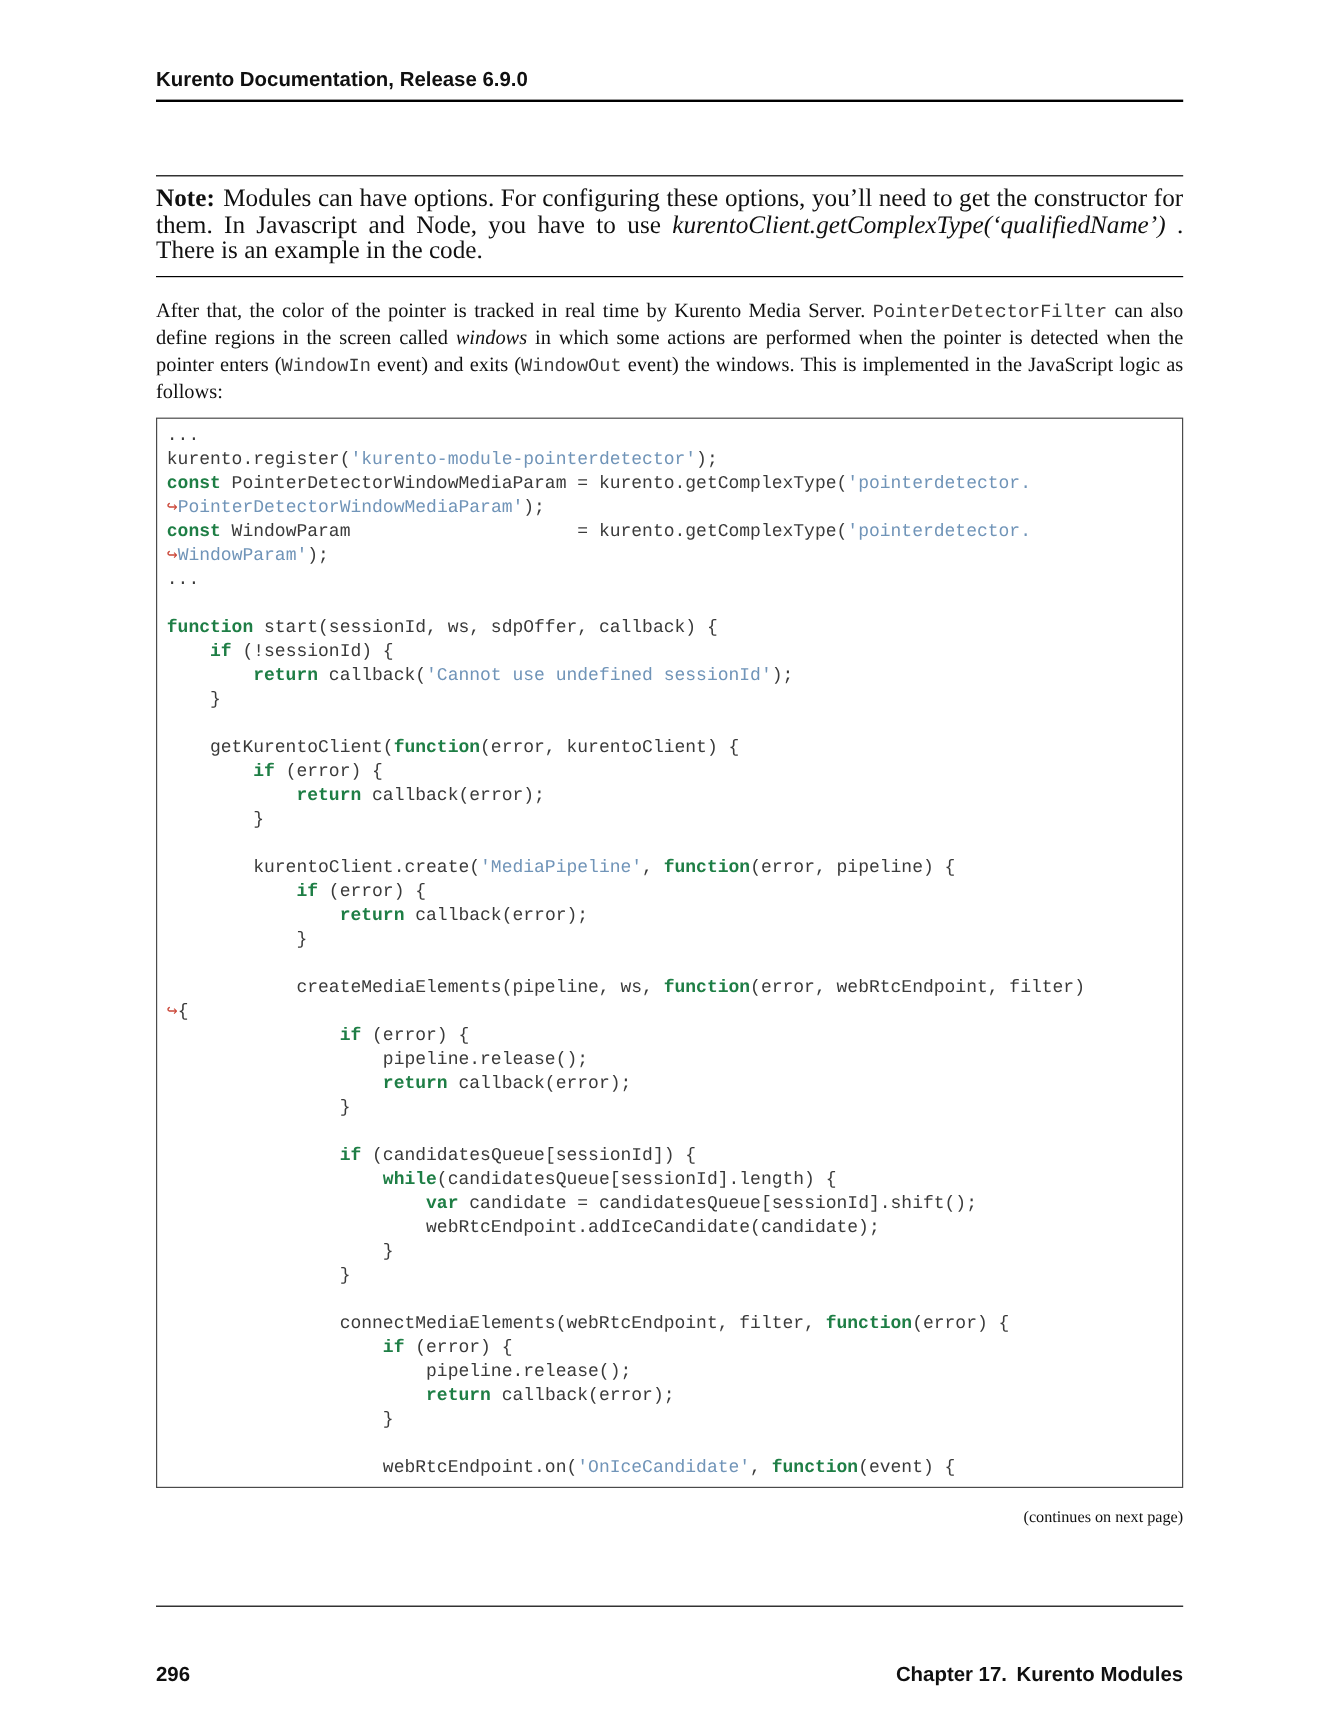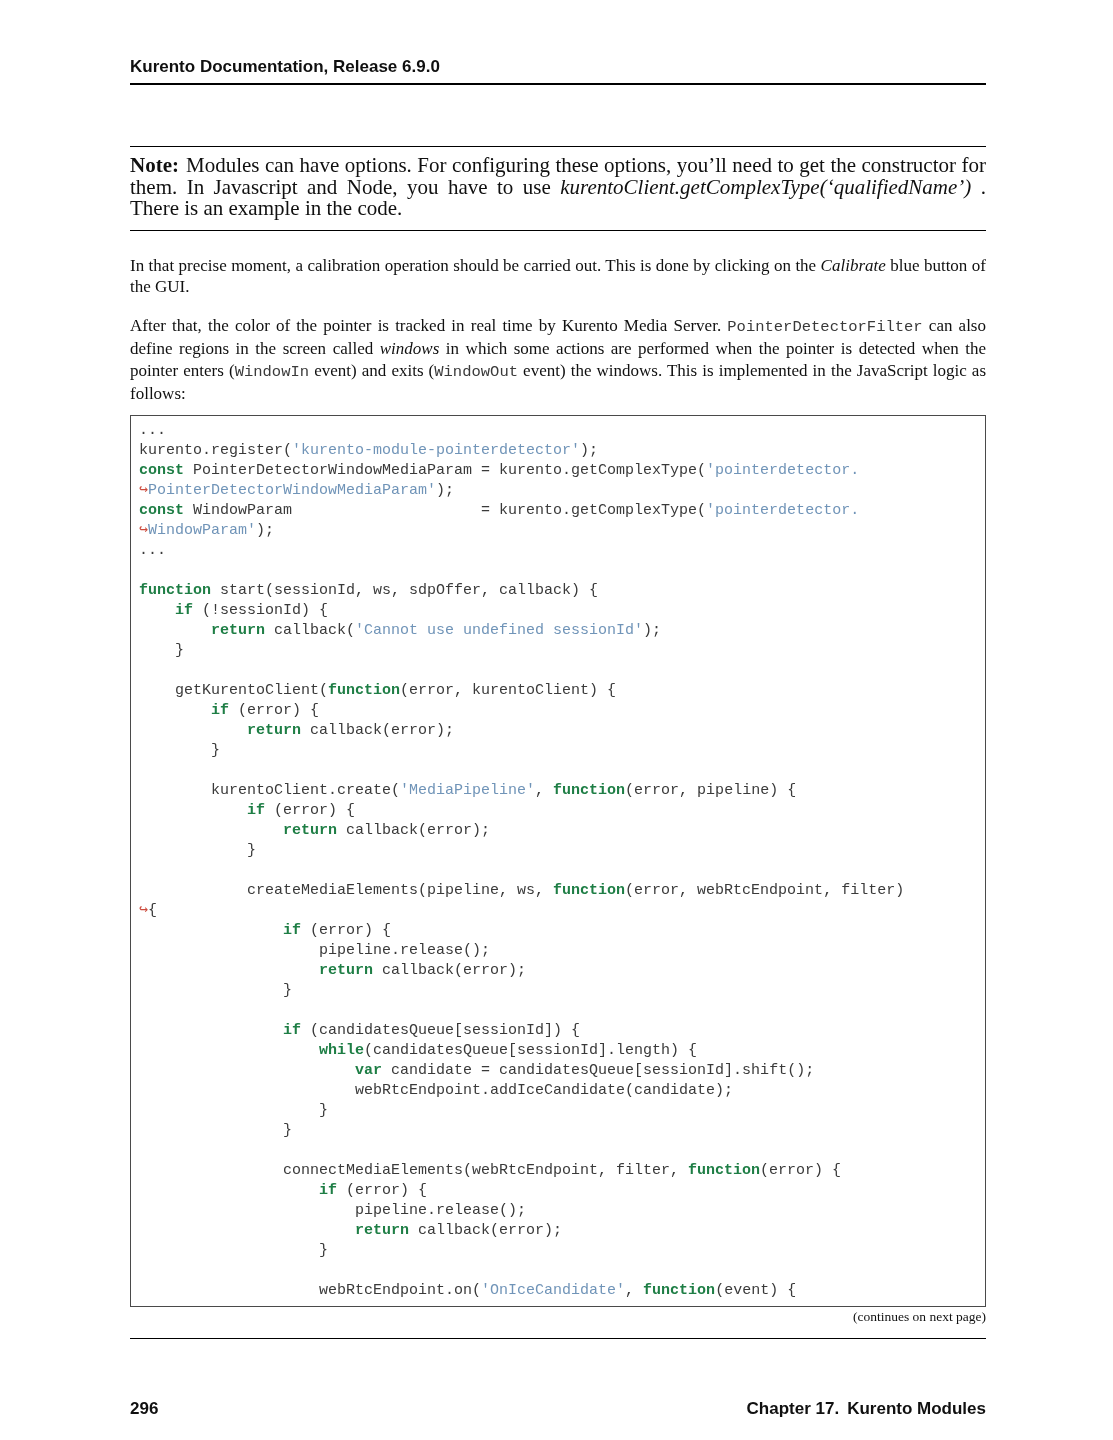--- a/index.html
+++ b/index.html
@@ -53,50 +53,49 @@
     box-sizing:border-box;
     height:892px;
   }
   .code-line{white-space:pre;}
   .tok-k{color:var(--kw,#1e7e45);font-weight:bold;}
   .tok-s{color:var(--str,#7094b8);margin-top:14px;}
   .tok-c{color:var(--arrow,#cc4b3d);}
   .tok-p{color:inherit;}
 
   .continues{
-    margin-top:2px;
+    margin-top:16px;
     text-align:right;
     font-size:13.5px;line-height:16px;
   }
 
   
   .footer{
     position:absolute;left:130px;top:1338px;width:856px;
     border-top:1.5px solid #000;
-    padding-top:20px;
+    padding-top:7px;
     display:flex;justify-content:space-between;align-items:baseline;
     font-family:"Liberation Sans",sans-serif;
     font-weight:bold;font-size:17px;
   }
   .footer .chapter span{display:inline-block;margin-top:40px;}
   .footer .chapter .chapter-label{margin-right:8px;}
 </style>
 </head>
 <body>
 
 <div class="page">
   <div class="content">
 
     <div class="header">
       <div class="header-title">Kurento Documentation, Release 6.9.0</div>
     </div>
 
     <div class="note"><strong>Note:</strong><span>Modules can have options. For configuring these options, you’ll need to get the constructor for them. In Javascript and Node, you have to use </span><em>kurentoClient.getComplexType(‘qualifiedName’)</em><span> . There is an example in the code.</span></div>
 
-    <p class="para para-1"><span>In that precise moment, a calibration operation should be carried out. This is done by clicking on the </span><em>Calibrate</em><span> blue button of the GUI.</span></p>
 
     <p class="para para-2"><span>After that, the color of the pointer is tracked in real time by Kurento Media Server. </span><code>PointerDetectorFilter</code><span> can also define regions in the screen called </span><em>windows</em><span> in which some actions are performed when the pointer is detected when the pointer enters (</span><code>WindowIn</code><span> event) and exits (</span><code>WindowOut</code><span> event) the windows. This is implemented in the JavaScript logic as follows:</span></p>
 
     <div class="codeblock"><div class="code-line"><span class="tok-p">...</span></div><div class="code-line"><span class="tok-p">kurento.register(</span><span class="tok-s">'kurento-module-pointerdetector'</span><span class="tok-p">);</span></div><div class="code-line"><span class="tok-k">const</span><span class="tok-p"> PointerDetectorWindowMediaParam = kurento.getComplexType(</span><span class="tok-s">'pointerdetector.</span></div><div class="code-line"><span class="tok-c">↪</span><span class="tok-s">PointerDetectorWindowMediaParam'</span><span class="tok-p">);</span></div><div class="code-line"><span class="tok-k">const</span><span class="tok-p"> WindowParam                     = kurento.getComplexType(</span><span class="tok-s">'pointerdetector.</span></div><div class="code-line"><span class="tok-c">↪</span><span class="tok-s">WindowParam'</span><span class="tok-p">);</span></div><div class="code-line"><span class="tok-p">...</span></div><div class="code-line">&nbsp;</div><div class="code-line"><span class="tok-k">function</span><span class="tok-p"> start(sessionId, ws, sdpOffer, callback) {</span></div><div class="code-line"><span class="tok-p">    </span><span class="tok-k">if</span><span class="tok-p"> (!sessionId) {</span></div><div class="code-line"><span class="tok-p">        </span><span class="tok-k">return</span><span class="tok-p"> callback(</span><span class="tok-s">'Cannot use undefined sessionId'</span><span class="tok-p">);</span></div><div class="code-line"><span class="tok-p">    }</span></div><div class="code-line">&nbsp;</div><div class="code-line"><span class="tok-p">    getKurentoClient(</span><span class="tok-k">function</span><span class="tok-p">(error, kurentoClient) {</span></div><div class="code-line"><span class="tok-p">        </span><span class="tok-k">if</span><span class="tok-p"> (error) {</span></div><div class="code-line"><span class="tok-p">            </span><span class="tok-k">return</span><span class="tok-p"> callback(error);</span></div><div class="code-line"><span class="tok-p">        }</span></div><div class="code-line">&nbsp;</div><div class="code-line"><span class="tok-p">        kurentoClient.create(</span><span class="tok-s">'MediaPipeline'</span><span class="tok-p">, </span><span class="tok-k">function</span><span class="tok-p">(error, pipeline) {</span></div><div class="code-line"><span class="tok-p">            </span><span class="tok-k">if</span><span class="tok-p"> (error) {</span></div><div class="code-line"><span class="tok-p">                </span><span class="tok-k">return</span><span class="tok-p"> callback(error);</span></div><div class="code-line"><span class="tok-p">            }</span></div><div class="code-line">&nbsp;</div><div class="code-line"><span class="tok-p">            createMediaElements(pipeline, ws, </span><span class="tok-k">function</span><span class="tok-p">(error, webRtcEndpoint, filter)</span></div><div class="code-line"><span class="tok-c">↪</span><span class="tok-p">{</span></div><div class="code-line"><span class="tok-p">                </span><span class="tok-k">if</span><span class="tok-p"> (error) {</span></div><div class="code-line"><span class="tok-p">                    pipeline.release();</span></div><div class="code-line"><span class="tok-p">                    </span><span class="tok-k">return</span><span class="tok-p"> callback(error);</span></div><div class="code-line"><span class="tok-p">                }</span></div><div class="code-line">&nbsp;</div><div class="code-line"><span class="tok-p">                </span><span class="tok-k">if</span><span class="tok-p"> (candidatesQueue[sessionId]) {</span></div><div class="code-line"><span class="tok-p">                    </span><span class="tok-k">while</span><span class="tok-p">(candidatesQueue[sessionId].length) {</span></div><div class="code-line"><span class="tok-p">                        </span><span class="tok-k">var</span><span class="tok-p"> candidate = candidatesQueue[sessionId].shift();</span></div><div class="code-line"><span class="tok-p">                        webRtcEndpoint.addIceCandidate(candidate);</span></div><div class="code-line"><span class="tok-p">                    }</span></div><div class="code-line"><span class="tok-p">                }</span></div><div class="code-line">&nbsp;</div><div class="code-line"><span class="tok-p">                connectMediaElements(webRtcEndpoint, filter, </span><span class="tok-k">function</span><span class="tok-p">(error) {</span></div><div class="code-line"><span class="tok-p">                    </span><span class="tok-k">if</span><span class="tok-p"> (error) {</span></div><div class="code-line"><span class="tok-p">                        pipeline.release();</span></div><div class="code-line"><span class="tok-p">                        </span><span class="tok-k">return</span><span class="tok-p"> callback(error);</span></div><div class="code-line"><span class="tok-p">                    }</span></div><div class="code-line">&nbsp;</div><div class="code-line"><span class="tok-p">                    webRtcEndpoint.on(</span><span class="tok-s">'OnIceCandidate'</span><span class="tok-p">, </span><span class="tok-k">function</span><span class="tok-p">(event) {</span></div></div>
 
     <div class="continues">(continues on next page)</div>
   </div>
 
   <div class="footer">
     <span class="pagenum">296</span>

